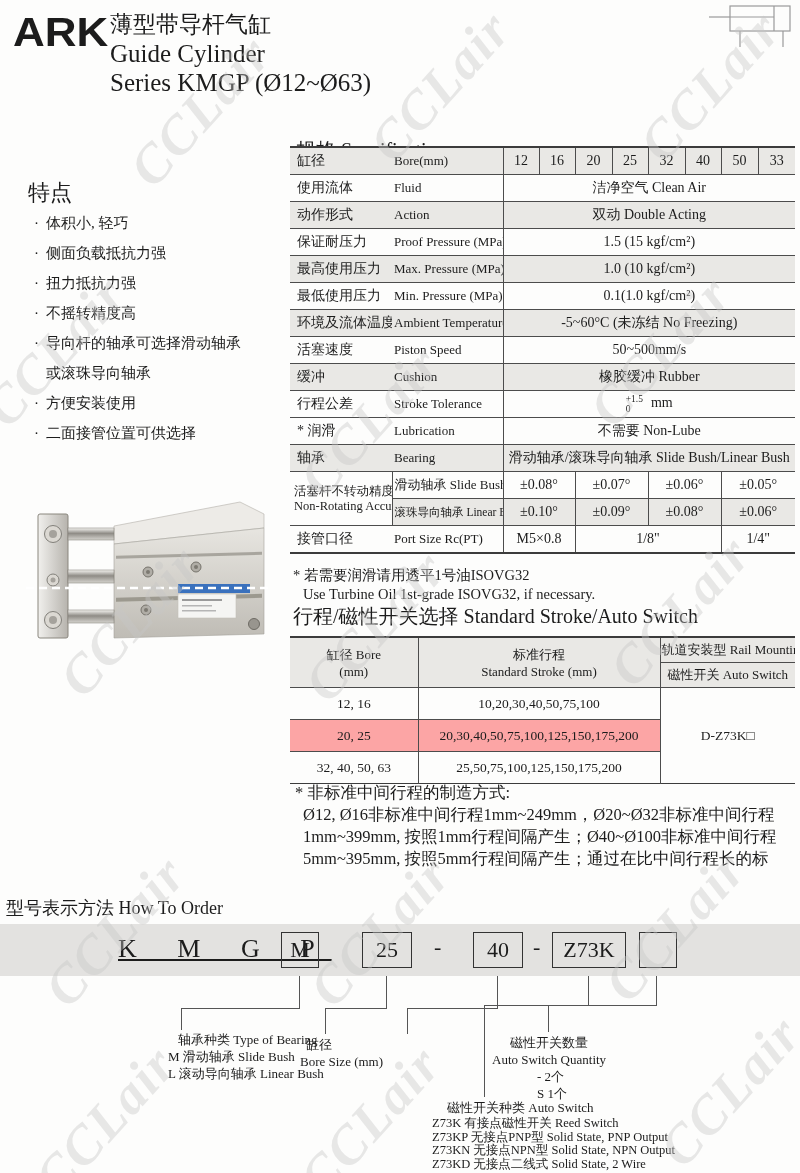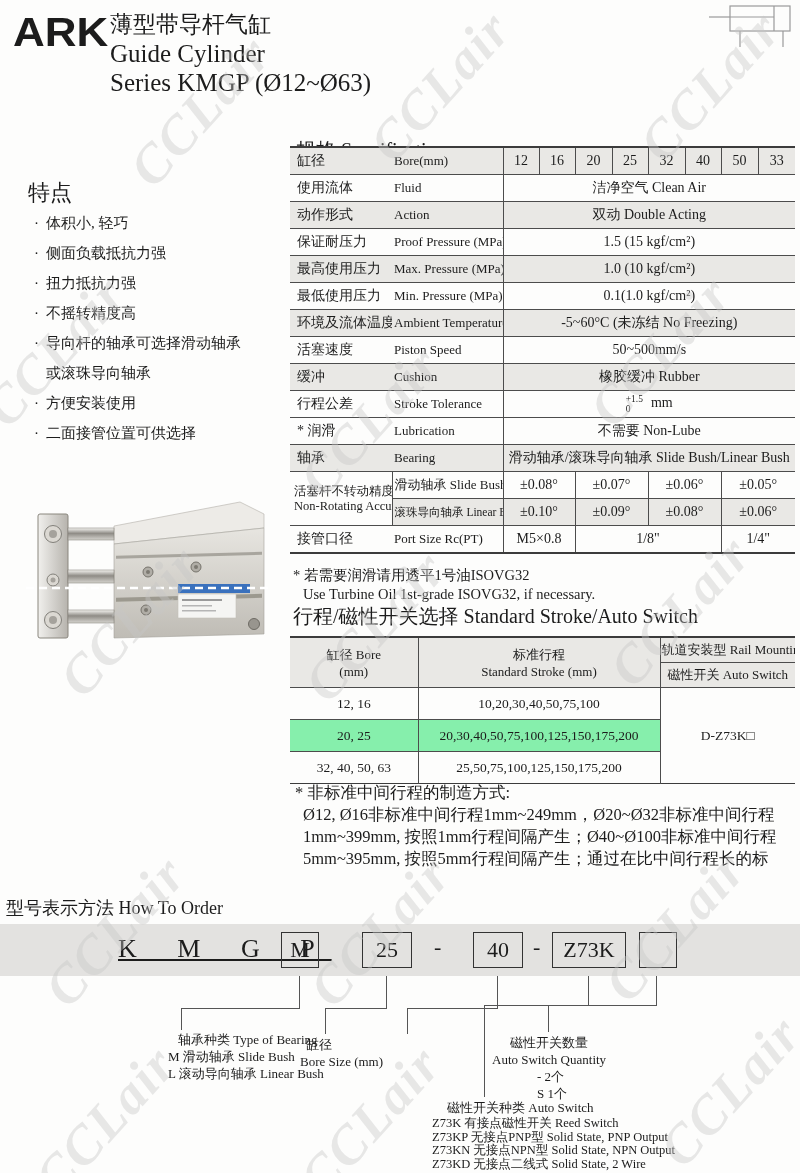--- a/index.html
+++ b/index.html
@@ -37,21 +37,21 @@
   .spec td.cn2{padding-left:4px;font-size:12.5px;line-height:15px;white-space:nowrap;}
   .tolstack{display:inline-block;vertical-align:middle;font-size:9.5px;line-height:10px;text-align:left;margin-right:8px;}
   .foot{position:absolute;left:293px;font-size:14.5px;line-height:19px;white-space:nowrap;}
   
   .stk{position:absolute;left:290px;top:636px;width:505px;
        border-top:2px solid #3c3c3c;border-bottom:1px solid #3c3c3c;}
   .stk th,.stk td{border-top:1px solid #4c4c4c;font-size:13.5px;text-align:center;white-space:nowrap;}
   .stk .vl{border-left:1px solid #4c4c4c;}
   .stk tr.hrow th{height:22px;font-size:13px;background:#e9e8e5;}
   .stk tr.drow td{height:29px;}
-  .stk tr.gband td{background:#86efac;}
+  .stk tr.gband td{background:#fca5a5;}
   .stk td.wcell{background:#fdfdfc;}
   
   .note{position:absolute;left:295px;top:782px;font-size:16.5px;line-height:22px;white-space:nowrap;}
   .note div{padding-left:8px;}
   .note div.n1{padding-left:0;}
   
   .band{position:absolute;left:0;top:924px;width:800px;height:52px;background:#e3e2e0;}
   .prefix{position:absolute;left:118px;top:934px;font-size:26px;letter-spacing:17px;white-space:nowrap;text-decoration:underline;}
   .obox{position:absolute;top:932px;height:34px;line-height:34px;border:1px solid #333;
         text-align:center;font-size:22px;}

